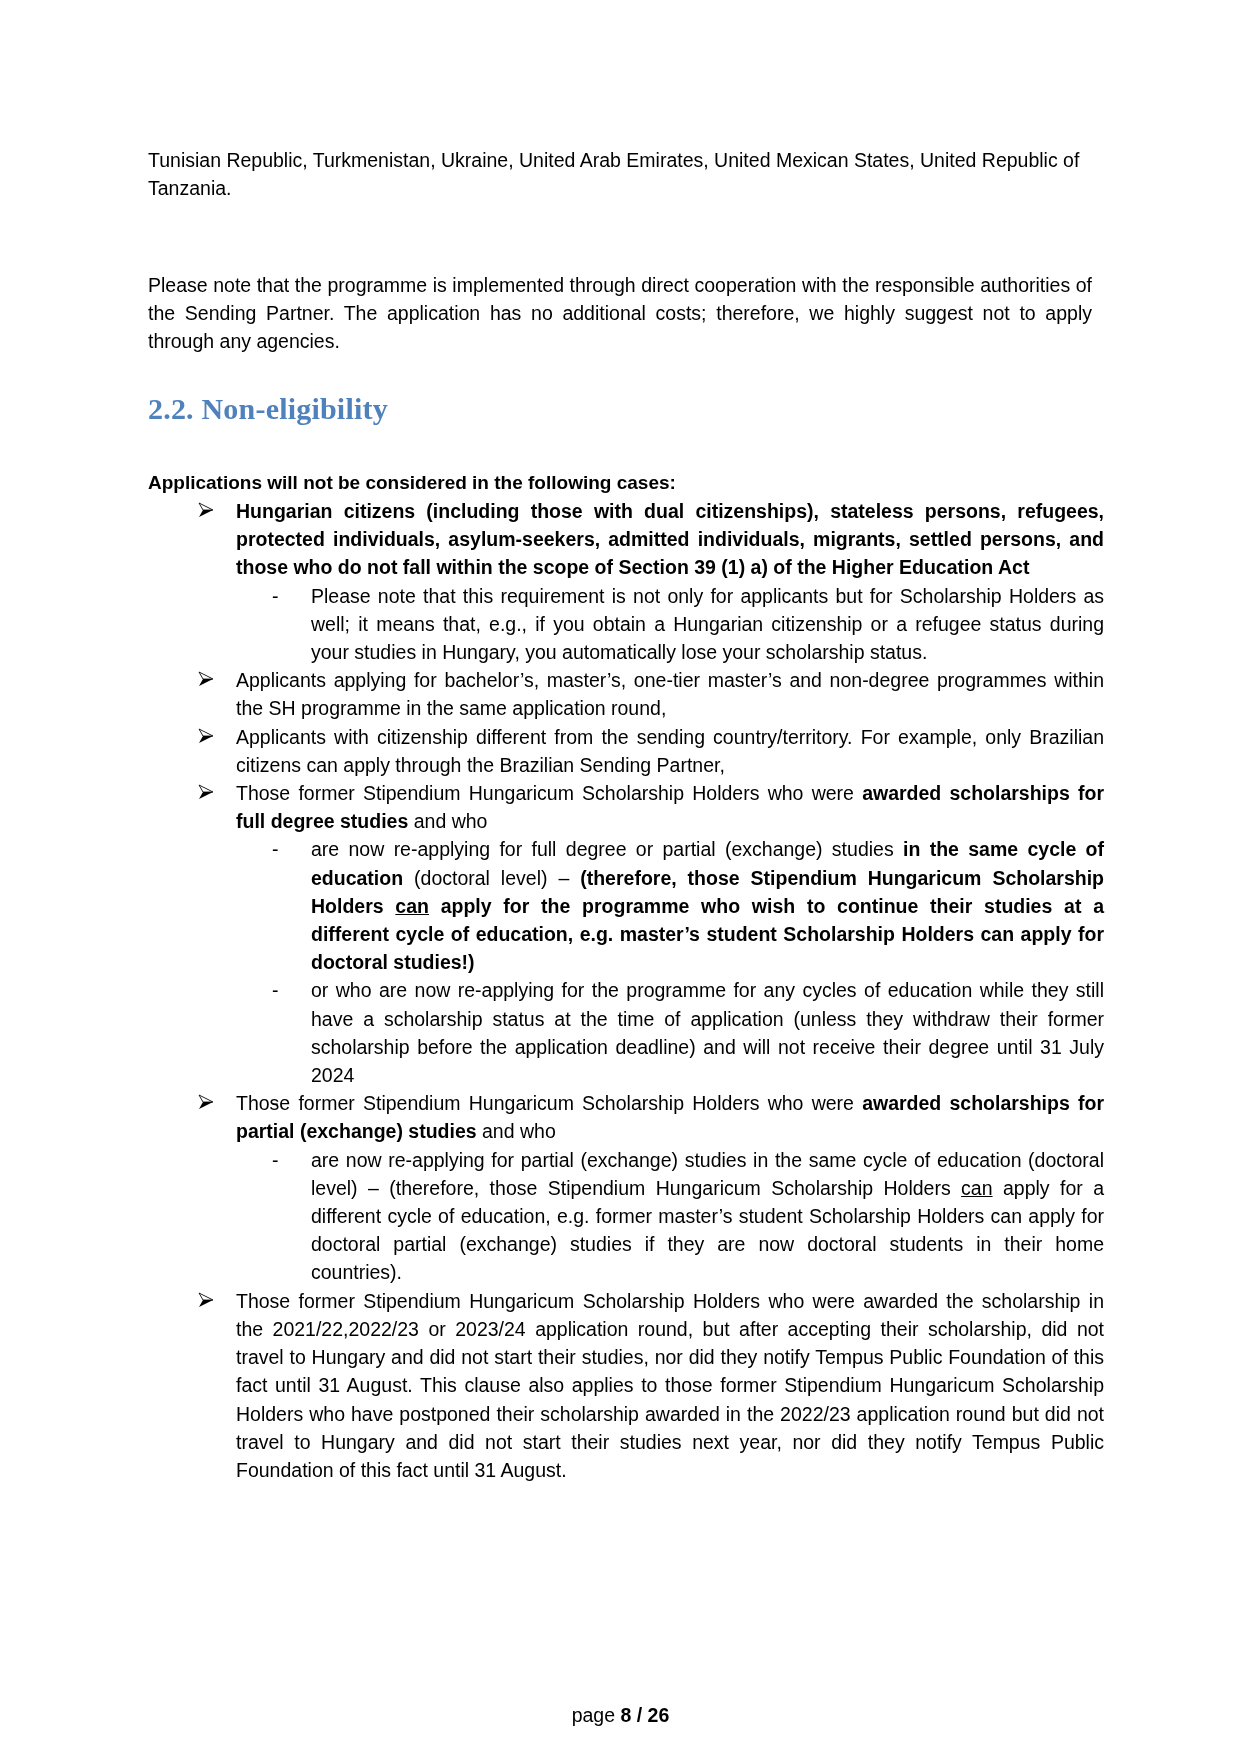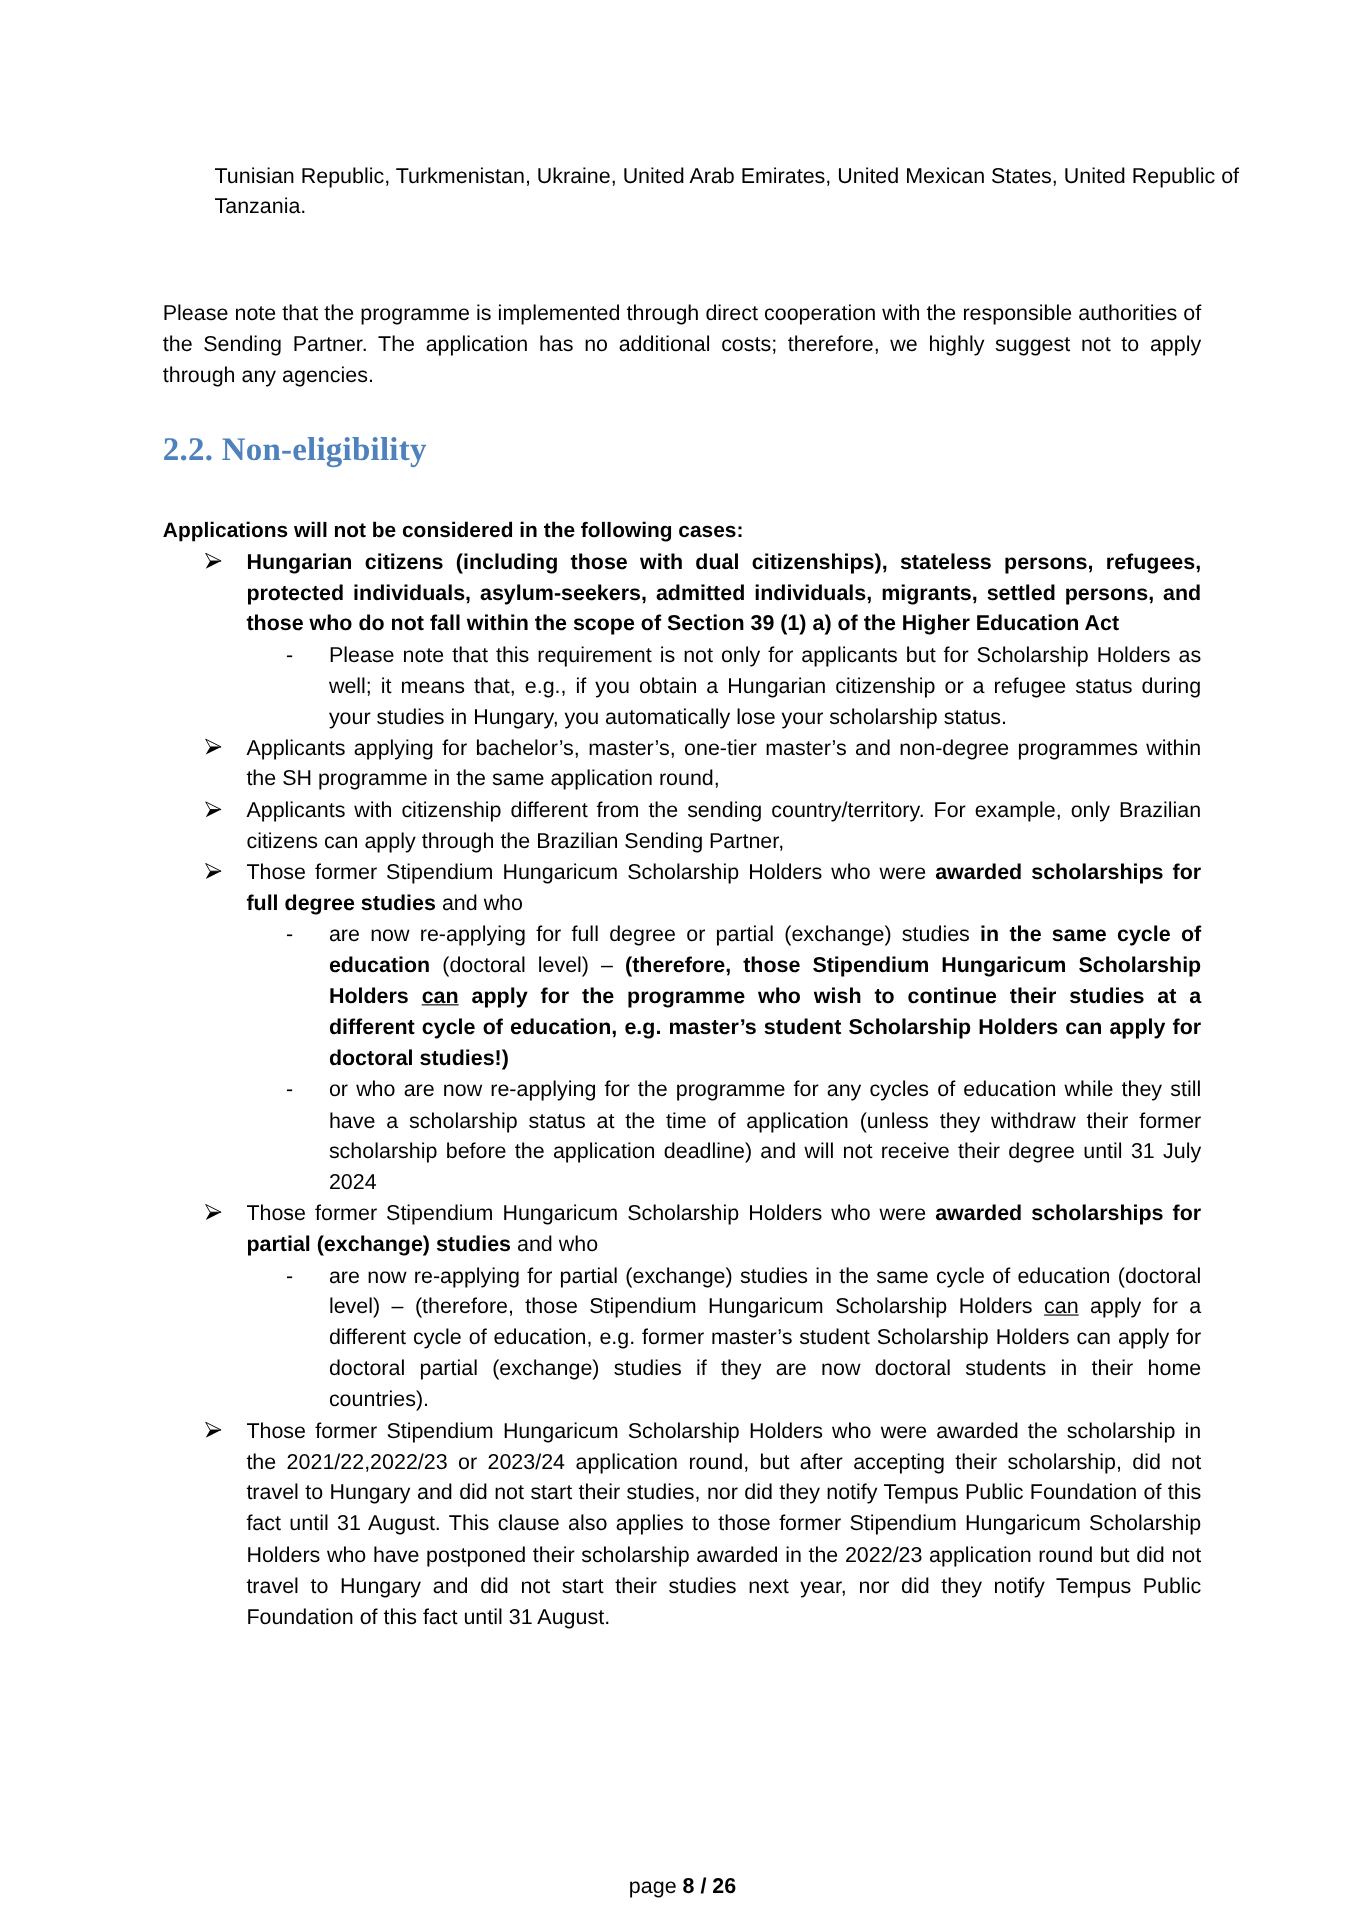--- a/index.html
+++ b/index.html
@@ -1,28 +1,28 @@
 <!DOCTYPE html>
 <html><head>
 <meta charset="utf-8">
 <style>
   html, body { margin: 0; padding: 0; background: #ffffff; }
   body { width: 1241px; height: 1754px; position: relative; overflow: hidden;
          font-family: "Liberation Sans", sans-serif; color: #000; }
   .page { position: absolute; left: 148px; top: 0; width: 944px; }
   .p { font-size: 19.5px; line-height: 28.2px; text-align: justify; margin: 0; }
-  .p.left { text-align: left; margin-left: 47px; }
+  .p.left { text-align: left; }
   #intro { position: absolute; top: 146px; left: 0; width: 944px; }
   #note { position: absolute; top: 271px; left: 0; width: 944px; }
   #heading { position: absolute; top: 392px; left: 0; margin: 0;
              font-family: "Liberation Serif", serif; font-weight: bold;
              font-size: 30px; color: #4f81bd; letter-spacing: 0.2px; }
   #lead { position: absolute; top: 469px; left: 0; margin: 0; font-weight: bold;
           font-size: 19px; line-height: 28.2px; }
-  #list { position: absolute; top: 497px; left: 0; width: 944px; margin: 0; padding: 0; list-style: none; }
+  #list { position: absolute; top: 497px; left: 12px; width: 944px; margin: 0; padding: 0; list-style: none; }
   .item { position: relative; padding-left: 76px; margin: 0; }
   .arrow { position: absolute; left: 38px; top: 5px; width: 16px; height: 16px; }
   .sub { list-style: none; margin: 0; padding: 0; }
   .subitem { position: relative; padding-left: 151px; margin-left: -76px; }
   .dash { position: absolute; left: 112px; top: 0; font-size: 19.5px; line-height: 28.2px; }
   b { font-weight: bold; }
   u { text-decoration: underline; }
   #footer { position: absolute; top: 1703px; left: 0; width: 1241px; text-align: center;
             font-size: 19.5px; line-height: 24px; }
 </style>

